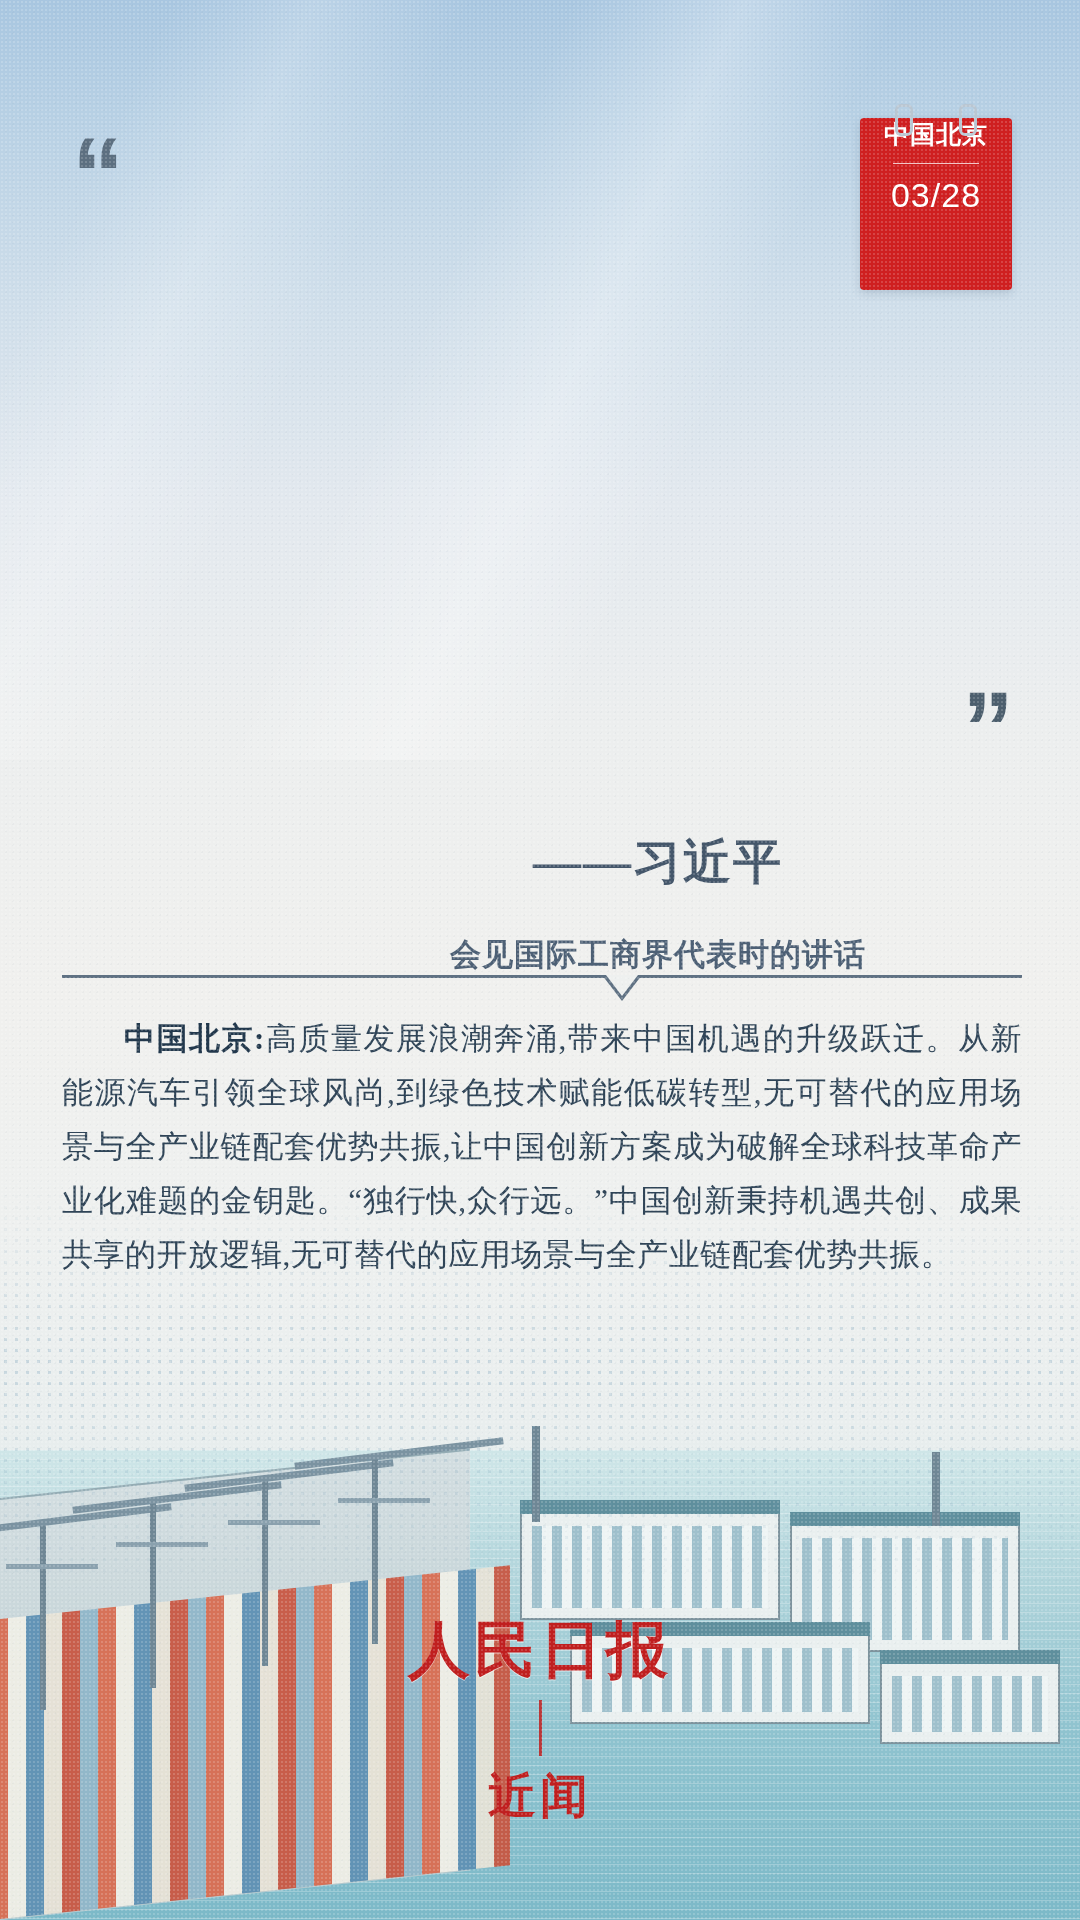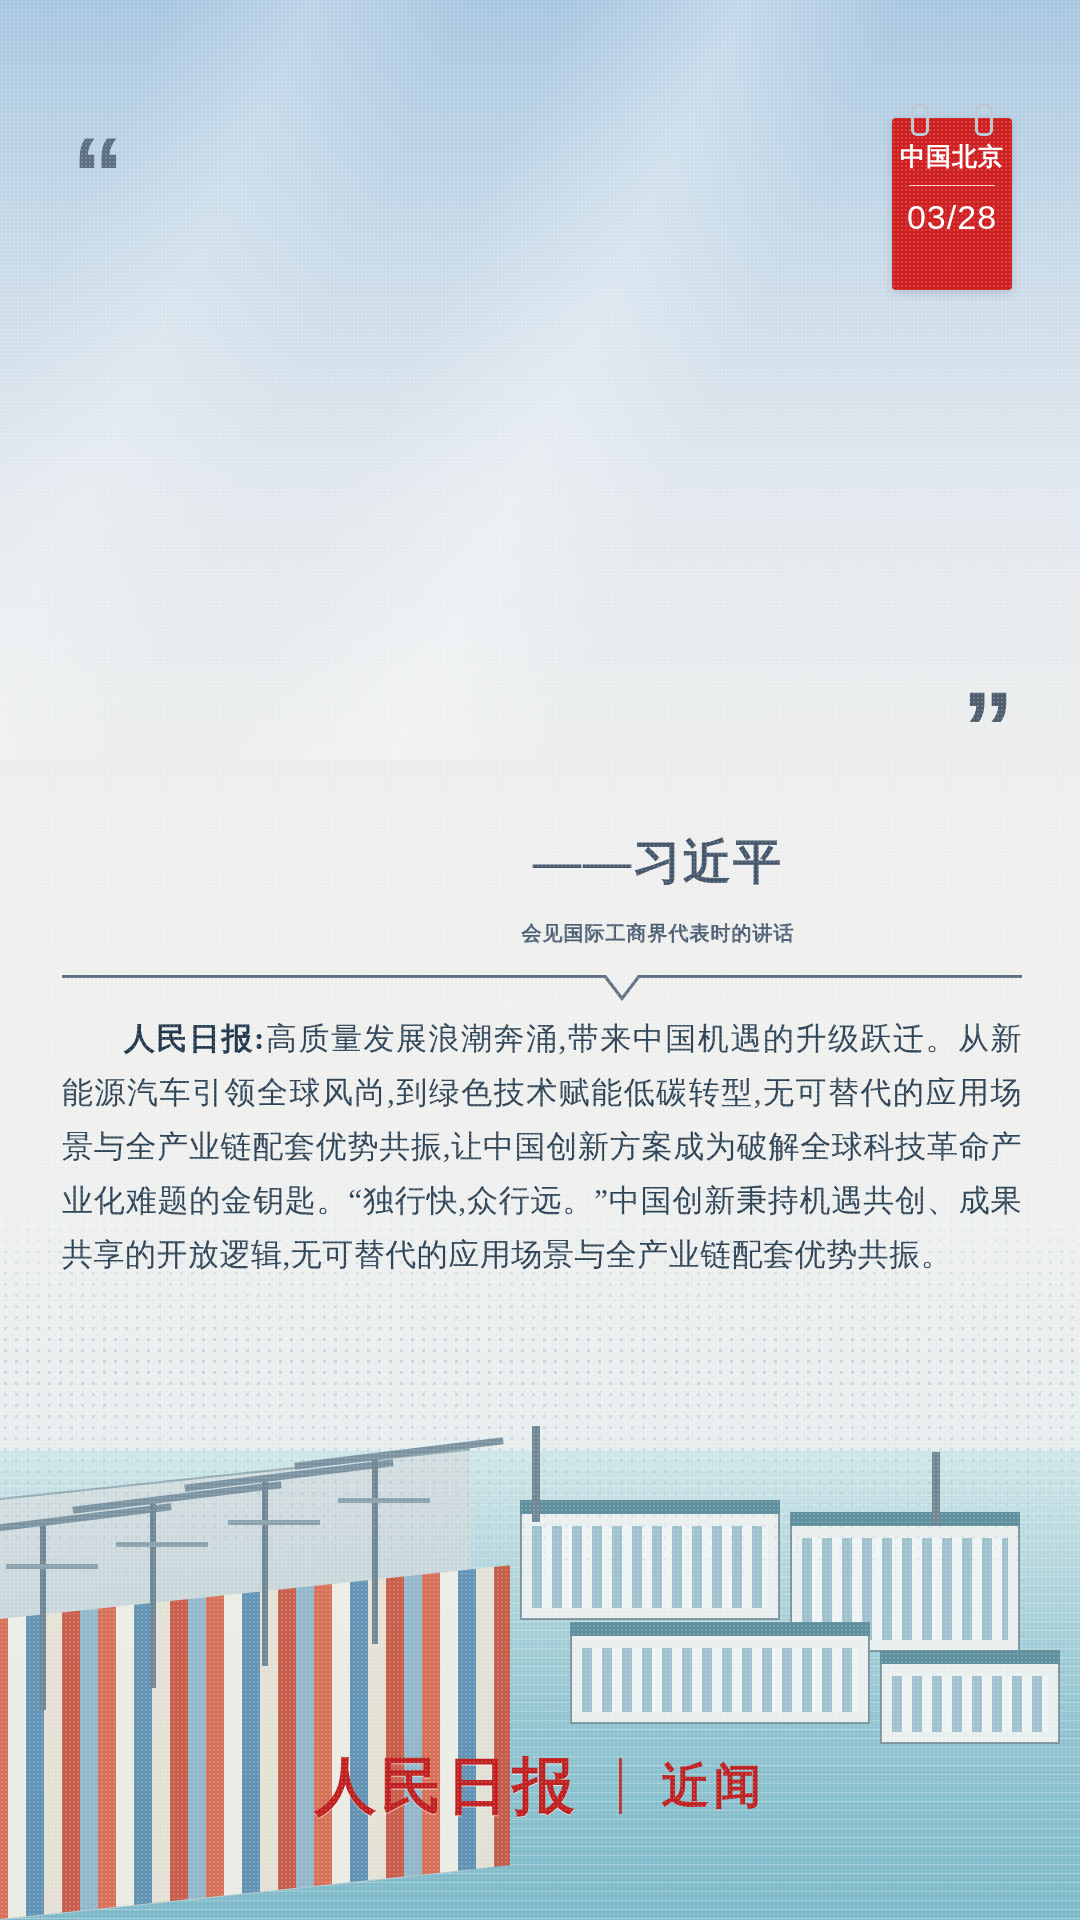--- a/index.html
+++ b/index.html
@@ -49,30 +49,29 @@
       linear-gradient(115deg, rgba(255,255,255,0) 40%, rgba(255,255,255,.30) 52%, rgba(255,255,255,0) 63%),
       linear-gradient(115deg, rgba(255,255,255,0) 12%, rgba(255,255,255,.22) 22%, rgba(255,255,255,0) 33%);
     pointer-events: none;
   }
 
   
   .date-card {
     position: absolute;
     right: 68px;
     top: 118px;
-    width: 120px;
+    width: 152px;
     height: 172px;
     background: #cf1f20;
     border-radius: 4px;
     box-shadow: 0 3px 10px rgba(40,60,90,.18);
     display: flex;
     flex-direction: column;
     align-items: center;
     justify-content: flex-start;
-    padding-top: 22px;
     box-sizing: border-box;
   }
   .date-rings {
     position: absolute;
     top: -14px;
     left: 0; right: 0;
     display: flex;
     justify-content: center;
     gap: 46px;
   }
@@ -161,22 +160,22 @@
     width: 700px;
   }
   .attrib-name {
     font-size: 48px;
     font-weight: 700;
     color: #44566a;
     letter-spacing: 2px;
     font-family: "Liberation Serif", "DejaVu Serif", serif;
   }
   .attrib-sub {
-    margin-top: 26px;
-    font-size: 20px;
+    margin-top: 40px;
+    font-size: 31px;
     font-weight: 700;
     color: #4d6075;
     letter-spacing: 1px;
     font-family: "Liberation Serif", "DejaVu Serif", serif;
   }
 
   
   .comment-wrap {
     position: absolute;
     left: 62px;
@@ -365,21 +364,22 @@
   }
 
   
   .footer {
     position: absolute;
     left: 0; right: 0;
     bottom: 92px;
     display: flex;
     align-items: center;
     justify-content: center;
-    gap: 40px;
+    gap: 8px;
+    flex-direction: column;
   }
   .logo-main {
     font-size: 62px;
     font-weight: 700;
     color: #c01f1f;
     letter-spacing: 4px;
     font-family: "Liberation Serif", "DejaVu Serif", serif;
     text-shadow: 0 1px 0 rgba(255,255,255,.6);
   }
   .logo-divider {
@@ -455,21 +455,21 @@
 
   <div class="attrib">
     <div class="attrib-name">——习近平</div>
     <div class="attrib-sub">会见国际工商界代表时的讲话</div>
   </div>
 
   <div class="comment-wrap">
     <div class="comment-rule">
       <span class="comment-arrow"></span>
     </div>
-    <p class="comment-body"><span class="comment-lead">人民日报:</span><span>高质量发展浪潮奔涌,带来中国机遇的升级跃迁。从新能源汽车引领全球风尚,到绿色技术赋能低碳转型,无可替代的应用场景与全产业链配套优势共振,让中国创新方案成为破解全球科技革命产业化难题的金钥匙。“独行快,众行远。”中国创新秉持机遇共创、成果共享的开放逻辑,无可替代的应用场景与全产业链配套优势共振。</span></p>
+    <p class="comment-body"><span class="comment-lead">中国北京:</span><span>高质量发展浪潮奔涌,带来中国机遇的升级跃迁。从新能源汽车引领全球风尚,到绿色技术赋能低碳转型,无可替代的应用场景与全产业链配套优势共振,让中国创新方案成为破解全球科技革命产业化难题的金钥匙。“独行快,众行远。”中国创新秉持机遇共创、成果共享的开放逻辑,无可替代的应用场景与全产业链配套优势共振。</span></p>
   </div>
 
   <div class="footer">
     <div class="logo-main">人民日报</div>
     <div class="logo-divider"></div>
     <div class="logo-sub">近闻</div>
   </div>
 
   <div id="noise"></div>
 </div>

